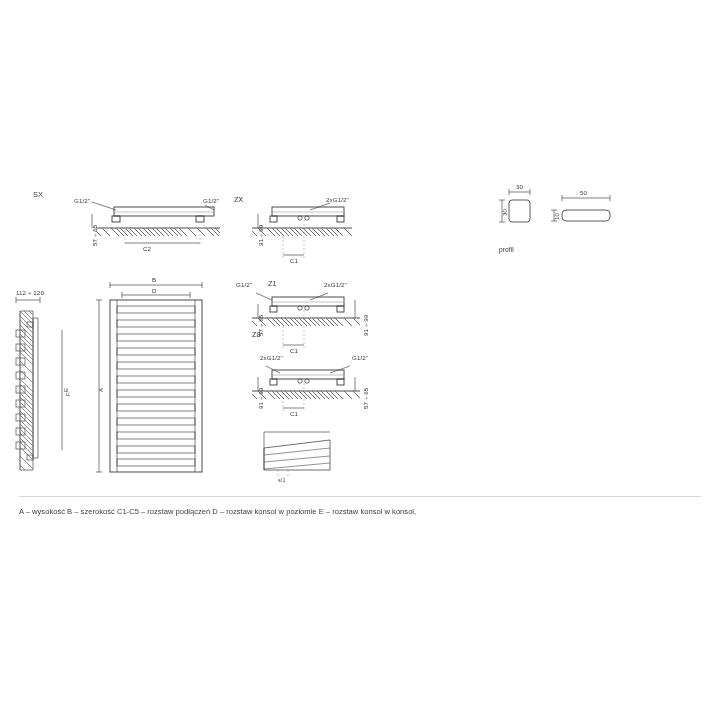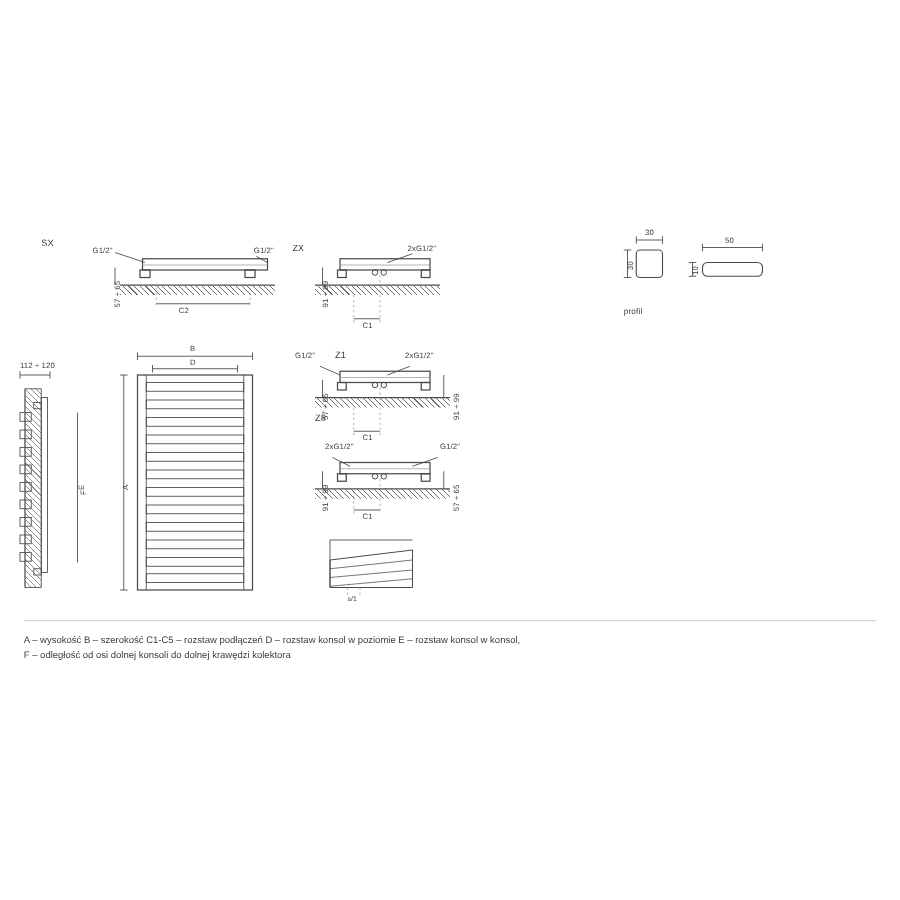--- a/index.html
+++ b/index.html
@@ -224,16 +224,15 @@
   </svg>
   <div class="lbl" style="left:516px;top:183px;">30</div>
   <div class="lbl vert" style="left:501px;top:216px;">30</div>
   <div class="lbl" style="left:580px;top:189px;">50</div>
   <div class="lbl vert" style="left:553px;top:220px;">10</div>
   <div class="lbl" style="left:499px;top:246px;font-size:6.6px;">profil</div>
 
   <div class="rule"></div>
   <div class="caption">
     <div>A – wysokość B – szerokość C1-C5 – rozstaw podłączeń D – rozstaw konsol w poziomie E – rozstaw konsol w konsol,</div>
-    <div>F – odległość od osi dolnej konsoli do dolnej krawędzi kolektora</div>
   </div>
 
 </div>
 
 </body></html>

